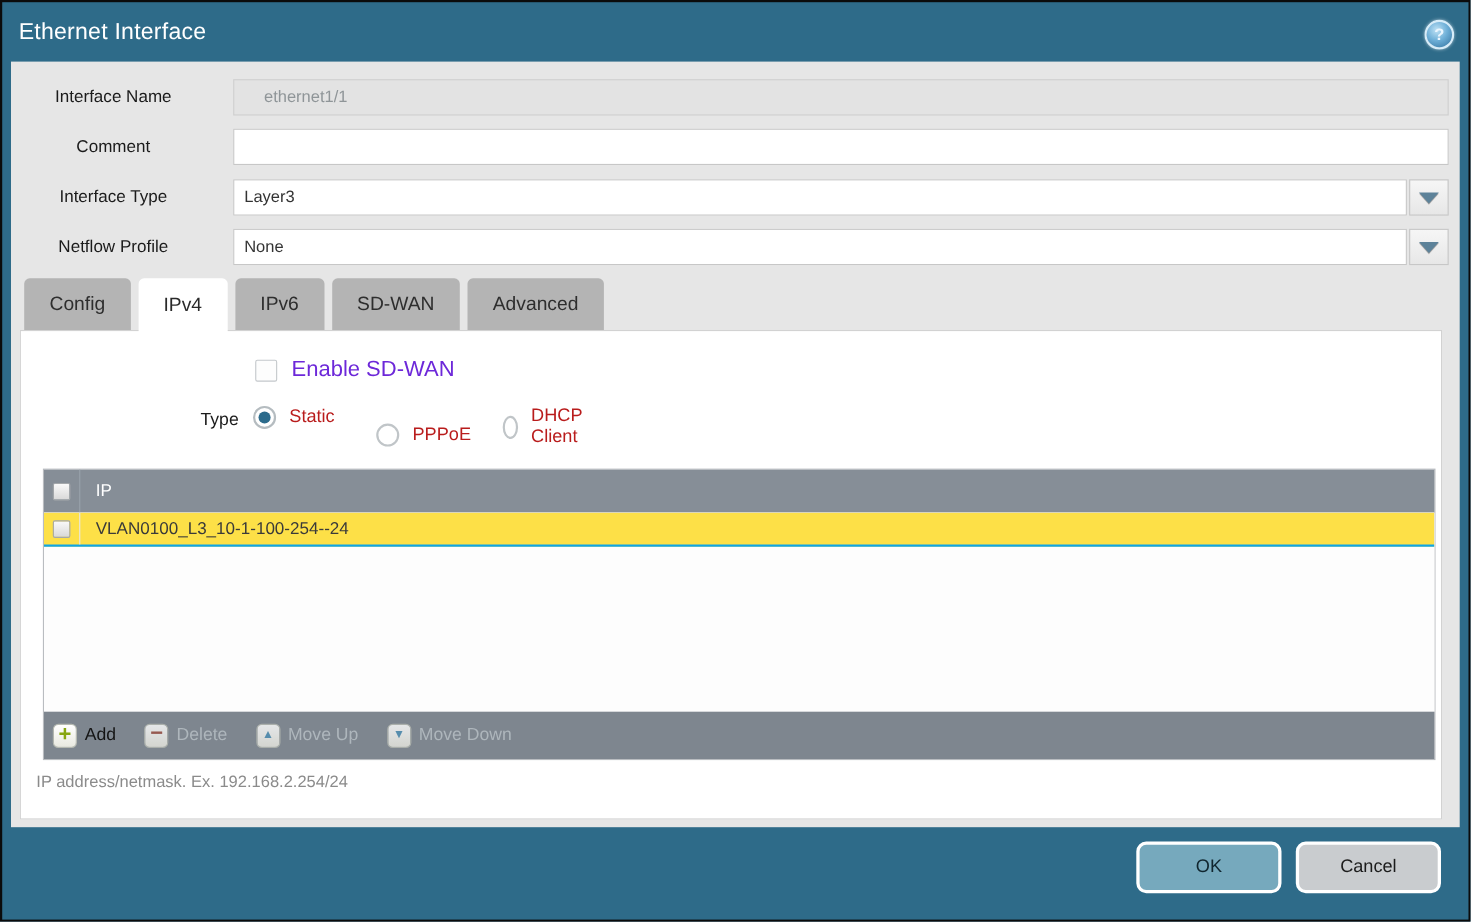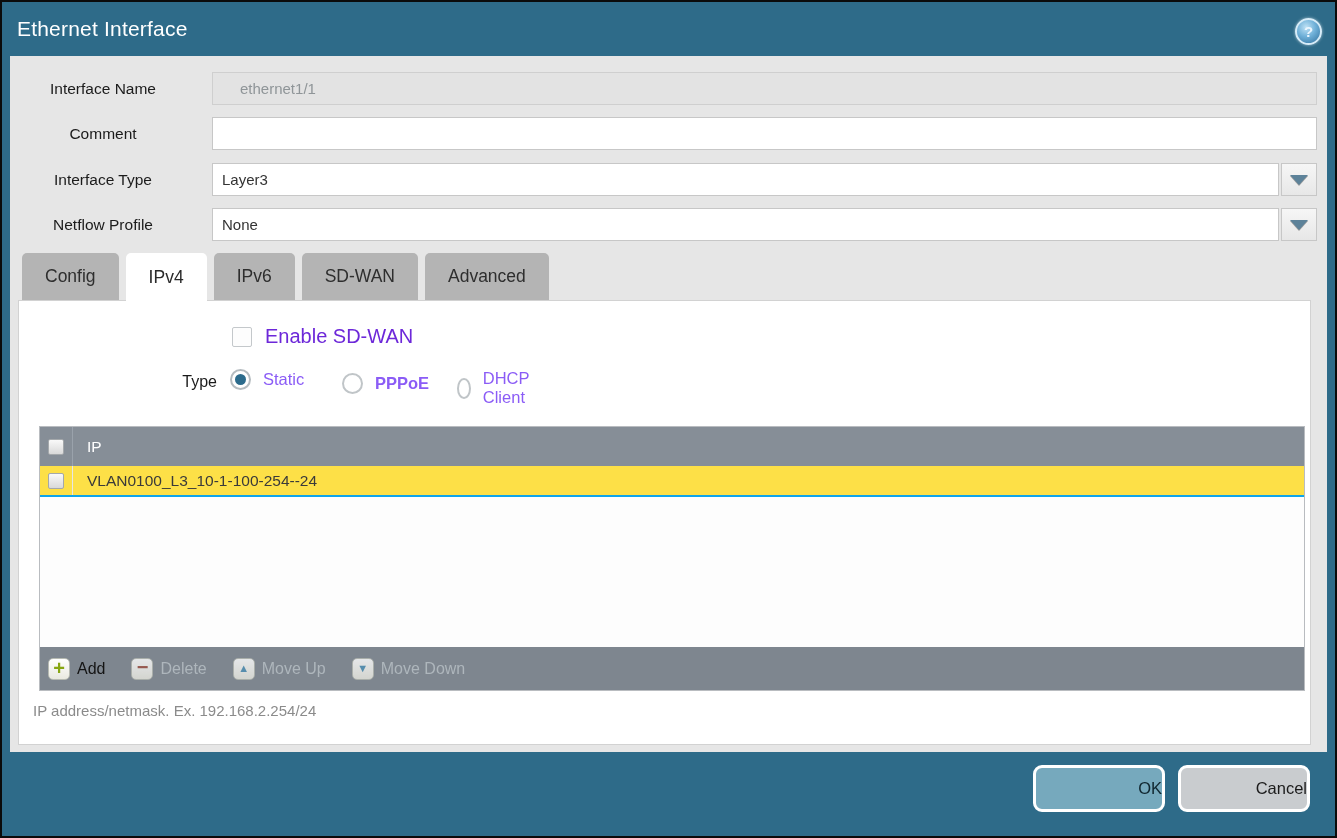--- a/index.html
+++ b/index.html
@@ -99,22 +99,22 @@
   .radio-opt { position:absolute; display:flex; align-items:center; gap:12px; cursor:pointer; }
   .radio {
     width:21px; height:21px; border-radius:50%;
     border:2px solid #c0c5c8; background:#fff; position:relative;
   }
   .radio.on { border-color:#b5bcc0; }
   .radio.on::after {
     content:""; position:absolute; left:3px; top:3px; width:11px; height:11px;
     border-radius:50%; background:#2c6b8c;
   }
-  .radio-opt .r-label { font-size:16.5px; color:#8b5cf6; }
-  .opt-static { left:211px; top:0; } .opt-pppoe { left:323px; top:4px;font-weight:bold; } .opt-dhcp { left:438px; top:0; }
+  .radio-opt .r-label { font-size:16.5px; color:#b91c1c; }
+  .opt-static { left:211px; top:0; } .opt-pppoe { left:323px; top:16px; } .opt-dhcp { left:438px; top:0; }
 
   
   .ip-table {
     position:absolute; left:20px; top:125px; width:1266px; height:265px;
     display:flex; flex-direction:column; border:1px solid #b9bcc0;
   }
   .t-header {
     height:39px; background:#868e97; display:flex; align-items:center; flex:none;
   }
   .t-col-check {
@@ -153,21 +153,21 @@
 
   .hint {
     position:absolute; left:14px; top:401px;
     font-size:15px; color:#8b8b8b;
   }
 
   
   .btn {
     position:absolute; top:763px; height:47px; border-radius:9px;
     border:3px solid #fff; font-family:"Liberation Sans", sans-serif;
-    font-size:16.5px; display:flex; align-items:center; justify-content:flex-end;
+    font-size:16.5px; display:flex; align-items:center; justify-content:center;
     cursor:pointer;
   }
   .btn-ok     { left:1031px; width:132px; background:#76a9bd; color:#10262f; }
   .btn-cancel { left:1176px; width:132px; background:#c9cccf; color:#1c1c1c; }
 </style>
 </head>
 <body>
 
 <div class="window">
 

